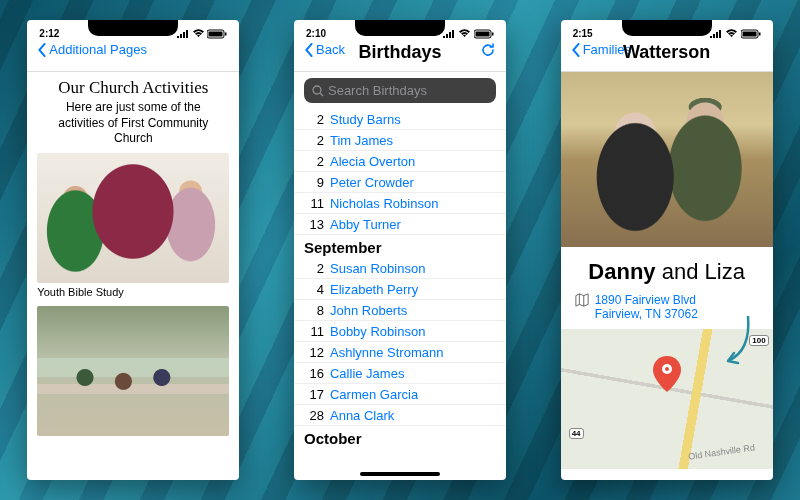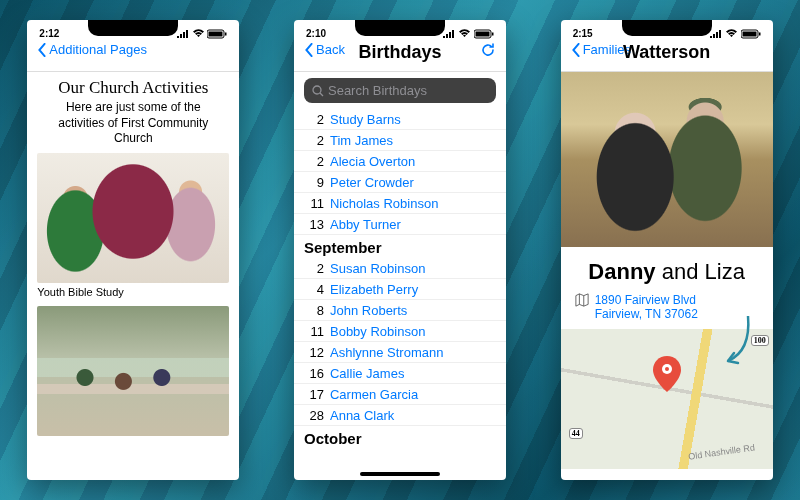--- a/index.html
+++ b/index.html
@@ -95,21 +95,21 @@
     height:140px; position:relative;
     background:
       linear-gradient(100deg, transparent 60%, #f0d878 60% 64%, transparent 64%),
       linear-gradient(10deg, transparent 55%, #d0d0c8 55% 57%, transparent 57%),
       #e8ece0;
   }
   .pin { position:absolute; left:50%; top:45%; transform:translate(-50%,-100%);}
   .arrow { position:absolute; right:20px; top:-18px; }
   .road-label { position:absolute; bottom:12px; right:18px; color:#888; font-size:9px; transform:rotate(-8deg);}
   .shield { position:absolute; background:#fff; border:1px solid #888; border-radius:3px;
-    font-size:8px; padding:0 2px; font-weight:600;font-family:Liberation Serif, serif;}
+    font-size:8px; padding:0 2px; font-weight:600;}
 </style>
 </head>
 <body>
 
 <div class="phone">
   <div class="notch"></div>
   <div class="statusbar">
     <span>2:12</span>
     <span class="sb-right">
       <svg width="12" height="9">

